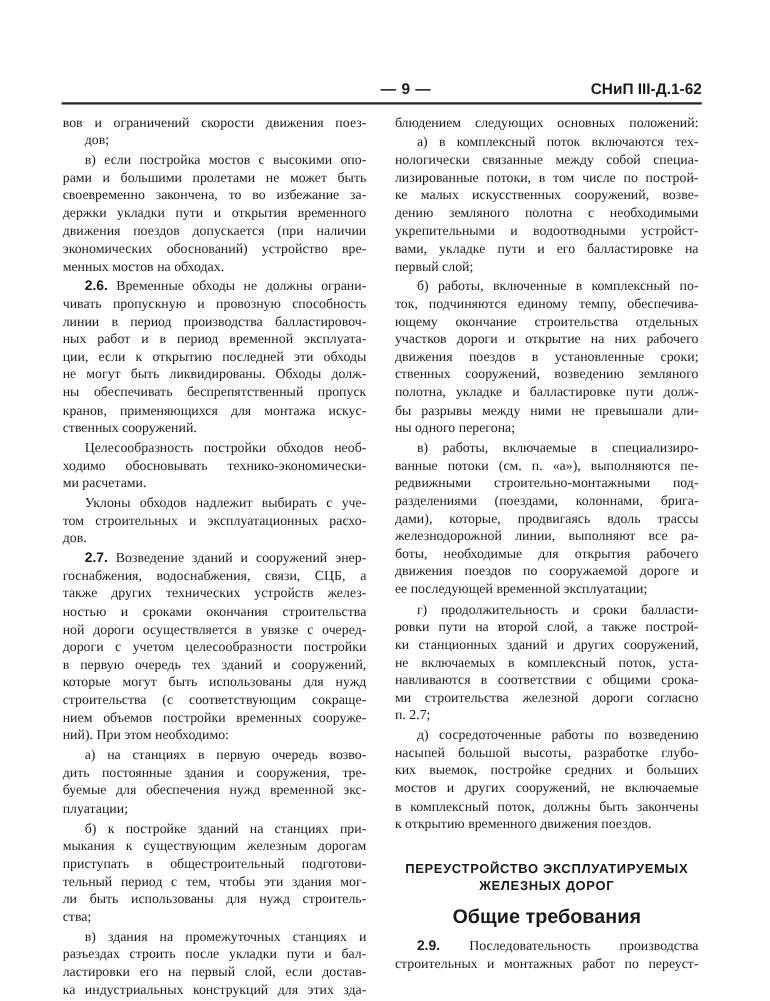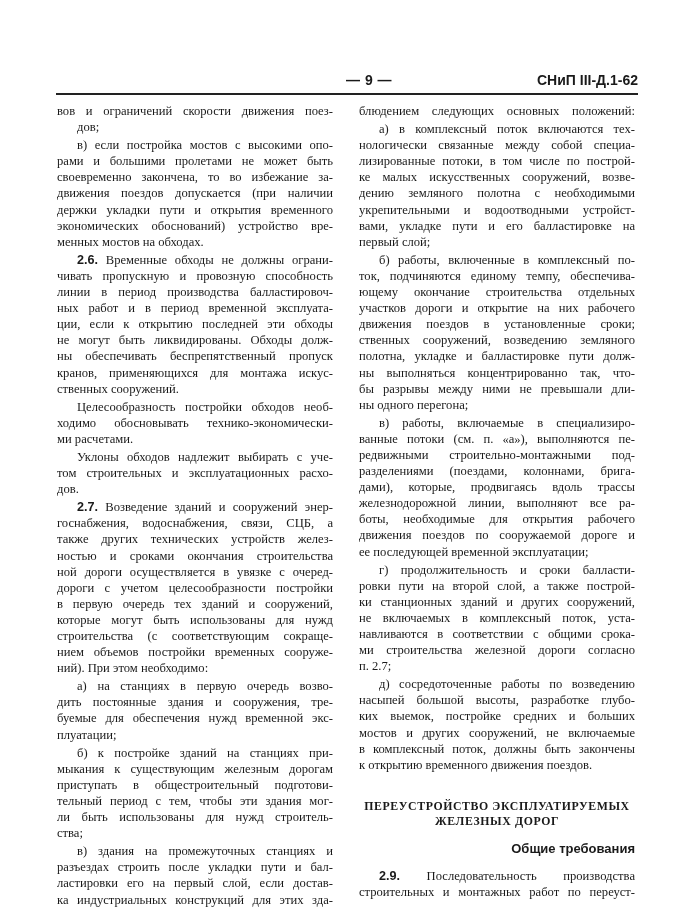--- a/index.html
+++ b/index.html
@@ -18,45 +18,45 @@
   }
   .rule { position: absolute; left: 56px; top: 93px; width: 582px; height: 0; border-top: 2px solid #222; }
   .col { position: absolute; top: 103px; width: 276px; font-size: 12.6px; line-height: 16.1px; text-align: justify; }
   .col.left { left: 57px; }
   .col.right { left: 359px; }
   .line { display: block; text-align: justify; text-align-last: justify; white-space: nowrap; }
   .line.last { text-align-last: left; }
   .line.ind { padding-left: 20px; }
   .section-title {
     text-align: center; font-weight: bold; font-size: 11.8px; line-height: 15px;
-    font-family: Liberation Serif, serif; letter-spacing: 0.6px; margin: 26px 0 0 0;
+    font-family: Liberation Sans, sans-serif; letter-spacing: 0.6px; margin: 26px 0 0 0;
   }
   .sub-title {
-    text-align: right; font-weight: bold; font-size: 13px; margin: 12px 0 11px 0;
+    text-align: center; font-weight: bold; font-size: 18px; margin: 12px 0 11px 0;
     font-family: "Liberation Sans", "DejaVu Sans", sans-serif;
   }
 </style>
 </head>
 <body>
 
 <div class="header">
   <span class="page-num">— 9 —</span>
   <span class="doc-code">СНиП III-Д.1-62</span>
 </div>
 <div class="rule"></div>
 
 <div class="col left" id="left-col">
     <span class="line">вов и ограничений скорости движения поез-</span>
     <span class="line last" style="text-align-last: left; margin-left: 20px;">дов;</span>
     <div style="height: 2px;"></div>
     <span class="line ind">в) если постройка мостов с высокими опо-</span>
     <span class="line">рами и большими пролетами не может быть</span>
     <span class="line">своевременно закончена, то во избежание за-</span>
+    <span class="line">держки укладки пути и открытия временного</span>
     <span class="line">движения поездов допускается (при наличии</span>
-    <span class="line">держки укладки пути и открытия временного</span>
     <span class="line">экономических обоснований) устройство вре-</span>
     <span class="line last" style="text-align-last: left;">менных мостов на обходах.</span>
     <div style="height: 2px;"></div>
     <span class="line ind"><b class="num" style="font-family: &quot;Liberation Sans&quot;, &quot;DejaVu Sans&quot;, sans-serif;">2.6.</b><span> Временные обходы не должны ограни-</span></span>
     <span class="line">чивать пропускную и провозную способность</span>
     <span class="line">линии в период производства балластировоч-</span>
     <span class="line">ных работ и в период временной эксплуата-</span>
     <span class="line">ции, если к открытию последней эти обходы</span>
     <span class="line">не могут быть ликвидированы. Обходы долж-</span>
     <span class="line">ны обеспечивать беспрепятственный пропуск</span>
@@ -114,21 +114,20 @@
       <span class="line">вами, укладке пути и его балластировке на</span>
       <span class="line last" style="text-align-last: left;">первый слой;</span>
       <div style="height: 2px;"></div>
       <span class="line ind">б) работы, включенные в комплексный по-</span>
       <span class="line">ток, подчиняются единому темпу, обеспечива-</span>
       <span class="line">ющему окончание строительства отдельных</span>
       <span class="line">участков дороги и открытие на них рабочего</span>
       <span class="line">движения поездов в установленные сроки;</span>
       <span class="line">ственных сооружений, возведению земляного</span>
       <span class="line">полотна, укладке и балластировке пути долж-</span>
-      <span class="line">ны выполняться концентрированно так, что-</span>
       <span class="line">бы разрывы между ними не превышали дли-</span>
       <span class="line last" style="text-align-last: left;">ны одного перегона;</span>
       <div style="height: 2px;"></div>
       <span class="line ind">в) работы, включаемые в специализиро-</span>
       <span class="line">ванные потоки (см. п. «а»), выполняются пе-</span>
       <span class="line">редвижными строительно-монтажными под-</span>
       <span class="line">разделениями (поездами, колоннами, брига-</span>
       <span class="line">дами), которые, продвигаясь вдоль трассы</span>
       <span class="line">железнодорожной линии, выполняют все ра-</span>
       <span class="line">боты, необходимые для открытия рабочего</span>

